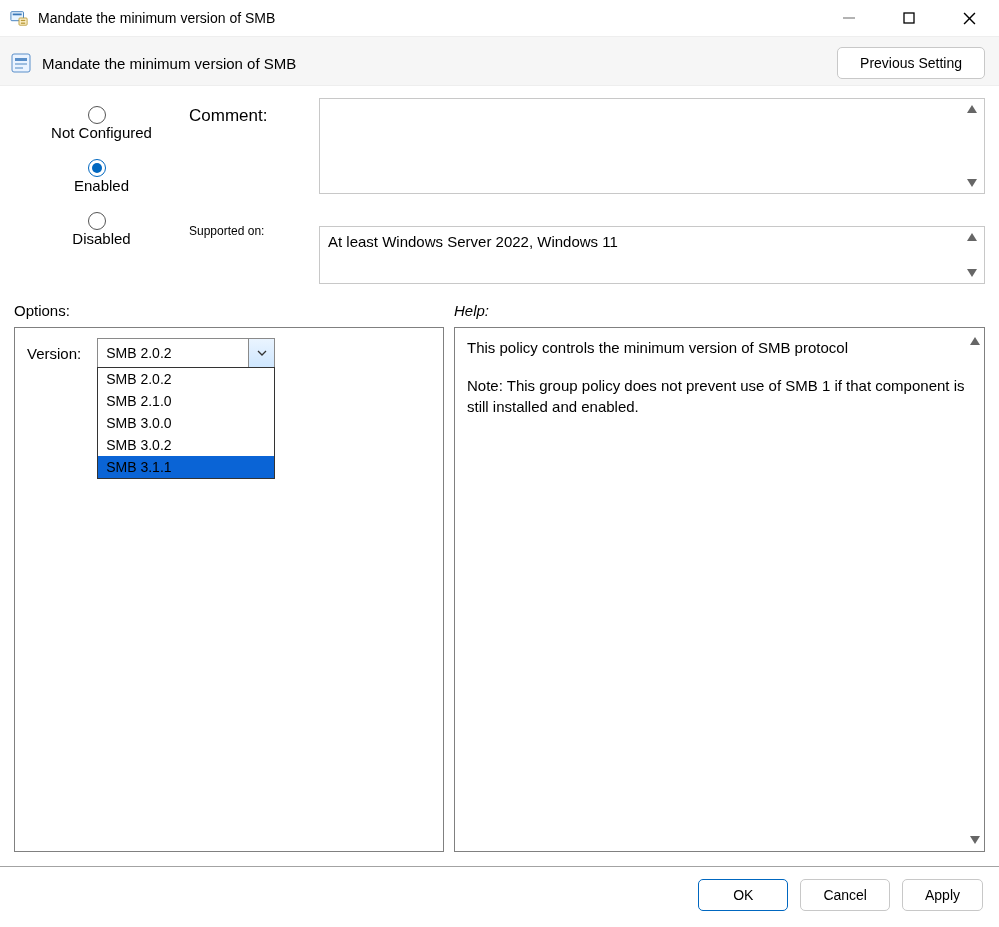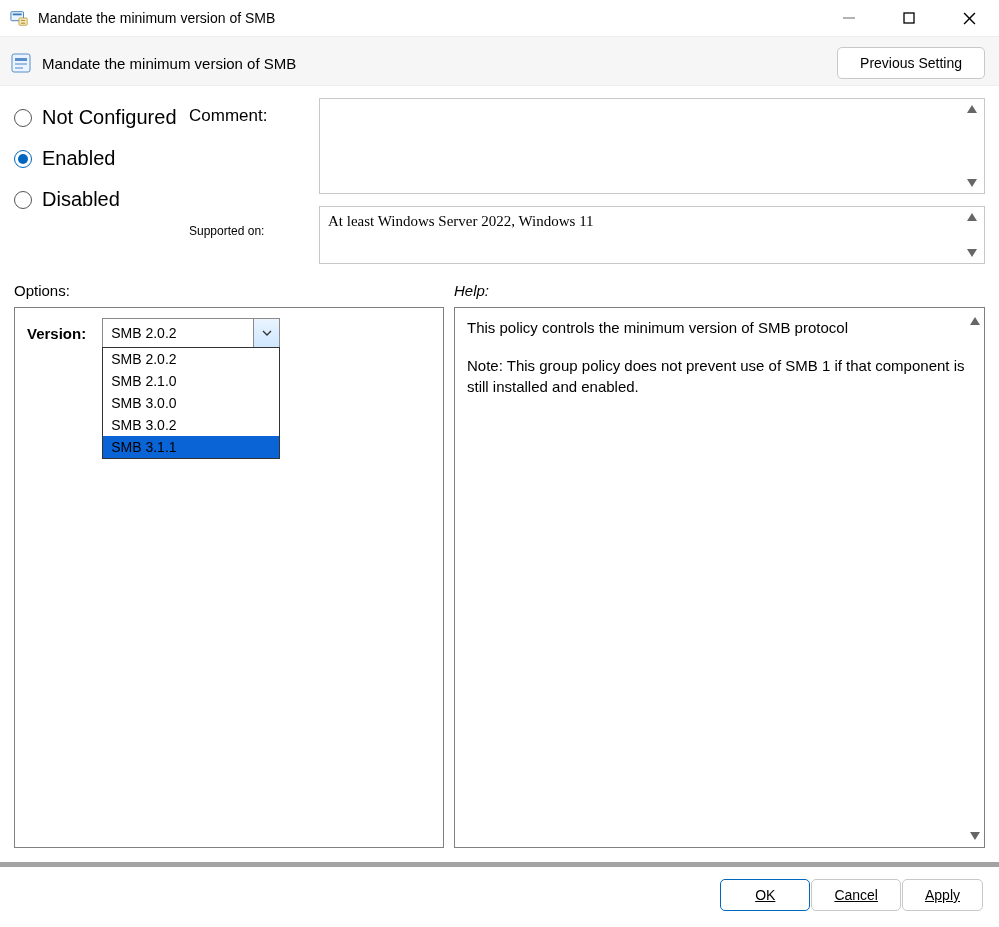--- a/index.html
+++ b/index.html
@@ -79,42 +79,43 @@
   
   .upper {
     display: flex;
     padding: 12px 14px 0 14px;
     background: #ffffff;
   }
   .radio-col { width: 175px; padding-top: 8px; }
   .radio-item {
     display: flex; align-items: center;
     margin-bottom: 18px;
-    font-size: 20px;
+    font-size: 15px;
+    flex-direction: column;
   }
   .radio-dot {
     width: 18px; height: 18px;
     border: 1.5px solid #555;
     border-radius: 50%;
     margin-right: 10px;
     display: inline-flex; align-items: center; justify-content: center;
     flex-shrink: 0;
   }
   .radio-dot.selected { border-color: #0067c0; }
   .radio-dot.selected::after {
     content: ""; display: block;
     width: 10px; height: 10px; border-radius: 50%;
     background: #0067c0;
   }
 
   .labels-col { width: 130px; padding-top: 8px; }
   .labels-col .lbl { font-size: 17px; margin-bottom: 98px; }
   .labels-col .lbl2 { font-size: 12px; }
 
-  .fields-col { flex: 1; display: flex; flex-direction: column; gap: 12px; font-family: Liberation Serif, serif; }
+  .fields-col { flex: 1; display: flex; flex-direction: column; gap: 32px; }
   .field-box {
     border: 1px solid #c8c8c8;
     background: #ffffff;
     position: relative;
     width: 100%;
   }
   .comment-box { height: 96px; padding: 6px 24px 6px 8px; }
   .supported-box { height: 58px; padding: 6px 24px 6px 8px; font-size: 15px; }
   .scroll-arrow-up, .scroll-arrow-down {
     position: absolute; right: 4px;
@@ -152,21 +153,21 @@
   .help-panel p { font-size: 15px; line-height: 1.35; margin-bottom: 18px; }
   .help-arrow-up, .help-arrow-down {
     position: absolute; right: 4px;
     color: #555;
   }
   .help-arrow-up { top: 4px; }
   .help-arrow-down { bottom: 4px; }
 
   .opt-heading { font-size: 15px; margin-bottom: 20px; }
   .version-row { display: flex; align-items: center; gap: 16px; }
-  .version-label { font-size: 15px; font-weight: bold; }
+  .version-label { font-size: 15px; }
   .combo {
     position: relative;
     display: inline-block;
   }
   .combo-box {
     width: 178px; height: 30px;
     border: 1px solid #8a8a8a;
     display: flex; align-items: center;
     background: #ffffff;
   }
@@ -192,25 +193,24 @@
   }
   .combo-item.highlight {
     background: #0a64d6;
     color: #000000;
   }
 
   
   .footer {
     display: flex;
     justify-content: flex-end;
-    gap: 1px;
+    gap: 12px;
     padding: 12px 16px 16px 0;
     background: #ffffff;
-    border-top: 5px solid #a3a3a3;
-    text-decoration: underline;
+    border-top: 1px solid #a3a3a3;
   }
   .btn.primary {
     border-color: #0067c0;
     padding-left: 34px; padding-right: 34px;
   }
 </style>
 </head>
 <body>
 
 <div class="titlebar">

